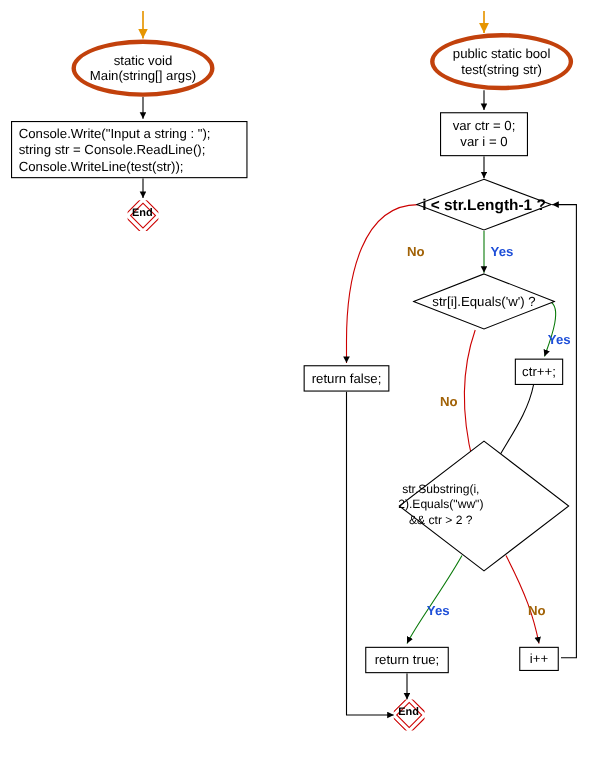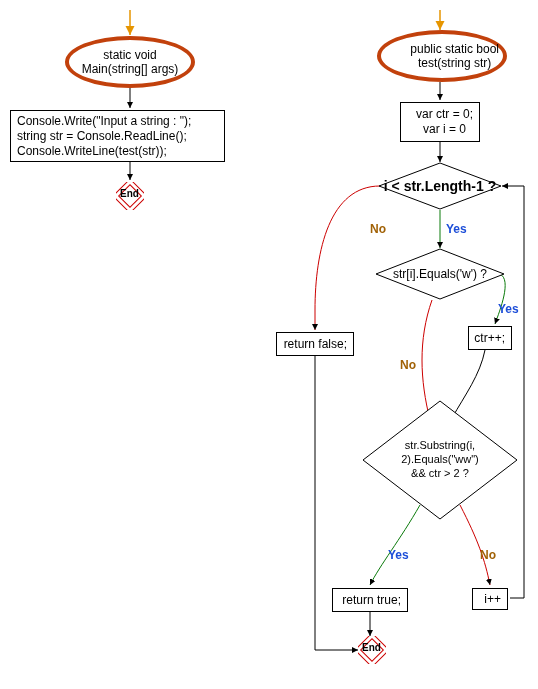--- a/index.html
+++ b/index.html
@@ -29,21 +29,21 @@
   .rect {
     border: 1px solid #000;
     background: #fff;
     display: flex;
     align-items: center;
     justify-content: flex-start;
     padding: 4px 6px;
     text-align: left;
   }
   .rect.center {
-    justify-content: flex-end;
+    justify-content: center;
     text-align: center;
   }
   .end {
     width: 28px;
     height: 28px;
     position: absolute;
   }
   .end svg { display:block; }
   .label {
     position: absolute;
@@ -114,21 +114,21 @@
 </div>
 
 <div class="end" style="left:116px; top:182px;">
   <svg width="28" height="28" viewBox="0 0 28 28">
     <rect x="2" y="2" width="24" height="24" fill="#fff" stroke="#c00" transform="rotate(45 14 14)"></rect>
     <rect x="6" y="6" width="16" height="16" fill="none" stroke="#c00" transform="rotate(45 14 14)"></rect>
   </svg>
 </div>
 <div class="label" style="left:120px; top:188px; font-size:10px;">End</div>
 
-<div class="node ellipse" style="left:377px; top:30px; width:130px; height:52px;justify-content:flex-end;">
+<div class="node ellipse" style="left:391px; top:30px; width:130px; height:52px;">
   <span style="white-space:pre-line; line-height:1.2;">public static bool
 test(string str)</span>
 </div>
 
 <div class="node rect center" style="left:400px; top:102px; width:80px; height:40px;">
   <span style="white-space:pre-line; line-height:1.25;">var ctr = 0;
 var i = 0</span>
 </div>
 
 <div class="node" style="left:378px; top:162px; width:124px; height:48px;">
@@ -154,21 +154,21 @@
 </div>
 
 <div class="node rect center" style="left:276px; top:332px; width:78px; height:24px;">
   <span>return false;</span>
 </div>
 
 <div class="node" style="left:362px; top:400px; width:156px; height:120px;">
   <svg width="156" height="120" viewBox="0 0 156 120" style="position:absolute;left:0;top:0;">
     <polygon points="78,1 155,60 78,119 1,60" fill="#fff" stroke="#000"></polygon>
   </svg>
-  <div style="position:absolute;left:0;top:0;width:100%;height:100%;display:flex;align-items:center;justify-content:center;">
+  <div style="position:absolute;left:0;top:0;width:100%;height:100%;display:flex;align-items:center;">
     <span style="font-size:11px; white-space:pre-line; line-height:1.25;">str.Substring(i,
 2).Equals("ww")
 &amp;&amp; ctr &gt; 2 ?</span>
   </div>
 </div>
 
 <div class="node rect center" style="left:332px; top:588px; width:76px; height:24px;">
   <span>return true;</span>
 </div>
 

